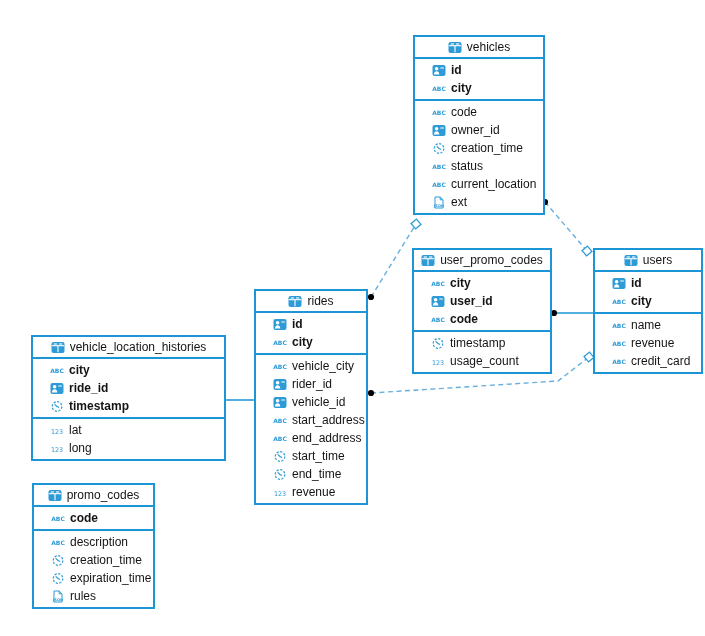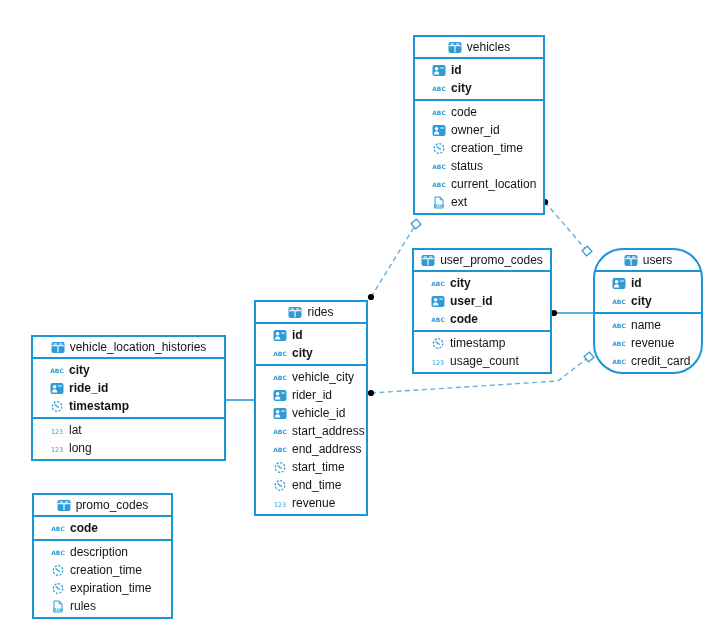--- a/index.html
+++ b/index.html
@@ -206,21 +206,21 @@
           <div class="col-row">
             <span class="cell-icon">
               <svg width="14" height="13" viewBox="0 0 14 13">
                 <text x="7" y="9.5" text-anchor="middle" font-size="6.4" fill="#2e9bd6" font-family="DejaVu Sans, sans-serif">123</text>
               </svg>
             </span>
             <span>usage_count</span>
           </div>
         </div>
       </div>
-      <div class="table-card" style="left: 593px; top: 248px; width: 110px; border-radius: 30px;">
+      <div class="table-card" style="left: 593px; top: 248px; width: 110px;">
         <div class="card-header">
           <span class="tbl-icon">
             <svg width="14" height="13" viewBox="0 0 14 13">
               <rect x="0.5" y="1" width="13" height="11" rx="2" fill="#2e9bd6"></rect>
               <line x1="1" y1="4.7" x2="13" y2="4.7" stroke="#fff" stroke-width="1.1"></line>
               <line x1="7" y1="4.7" x2="7" y2="11.3" stroke="#fff" stroke-width="1.1"></line>
               <rect x="2.6" y="2.2" width="3.5" height="1.5" rx="0.4" fill="#fff" opacity="0.75"></rect>
               <rect x="7.9" y="2.2" width="3.5" height="1.5" rx="0.4" fill="#fff" opacity="0.75"></rect>
             </svg>
           </span>
@@ -267,21 +267,21 @@
           <div class="col-row">
             <span class="cell-icon">
               <svg width="14" height="13" viewBox="0 0 14 13">
                 <text x="7" y="9.3" text-anchor="middle" font-size="6" font-weight="bold" fill="#2e9bd6" font-family="DejaVu Sans, sans-serif">ABC</text>
               </svg>
             </span>
             <span>credit_card</span>
           </div>
         </div>
       </div>
-      <div class="table-card" style="left: 254px; top: 300px; width: 114px;">
+      <div class="table-card" style="left: 254px; top: 289px; width: 114px;">
         <div class="card-header">
           <span class="tbl-icon">
             <svg width="14" height="13" viewBox="0 0 14 13">
               <rect x="0.5" y="1" width="13" height="11" rx="2" fill="#2e9bd6"></rect>
               <line x1="1" y1="4.7" x2="13" y2="4.7" stroke="#fff" stroke-width="1.1"></line>
               <line x1="7" y1="4.7" x2="7" y2="11.3" stroke="#fff" stroke-width="1.1"></line>
               <rect x="2.6" y="2.2" width="3.5" height="1.5" rx="0.4" fill="#fff" opacity="0.75"></rect>
               <rect x="7.9" y="2.2" width="3.5" height="1.5" rx="0.4" fill="#fff" opacity="0.75"></rect>
             </svg>
           </span>
@@ -438,21 +438,21 @@
           <div class="col-row">
             <span class="cell-icon">
               <svg width="14" height="13" viewBox="0 0 14 13">
                 <text x="7" y="9.5" text-anchor="middle" font-size="6.4" fill="#2e9bd6" font-family="DejaVu Sans, sans-serif">123</text>
               </svg>
             </span>
             <span>long</span>
           </div>
         </div>
       </div>
-      <div class="table-card" style="left: 32px; top: 493px; width: 141px;">
+      <div class="table-card" style="left: 32px; top: 483px; width: 123px;">
         <div class="card-header">
           <span class="tbl-icon">
             <svg width="14" height="13" viewBox="0 0 14 13">
               <rect x="0.5" y="1" width="13" height="11" rx="2" fill="#2e9bd6"></rect>
               <line x1="1" y1="4.7" x2="13" y2="4.7" stroke="#fff" stroke-width="1.1"></line>
               <line x1="7" y1="4.7" x2="7" y2="11.3" stroke="#fff" stroke-width="1.1"></line>
               <rect x="2.6" y="2.2" width="3.5" height="1.5" rx="0.4" fill="#fff" opacity="0.75"></rect>
               <rect x="7.9" y="2.2" width="3.5" height="1.5" rx="0.4" fill="#fff" opacity="0.75"></rect>
             </svg>
           </span>

